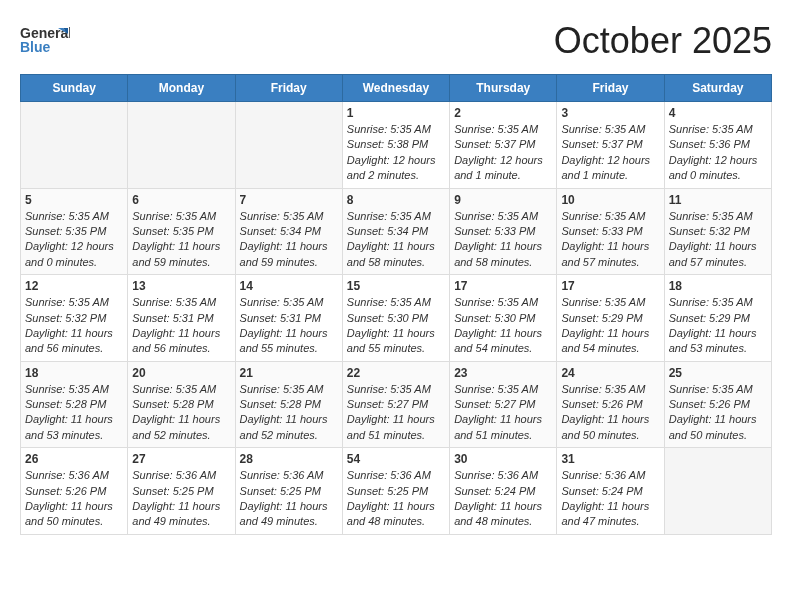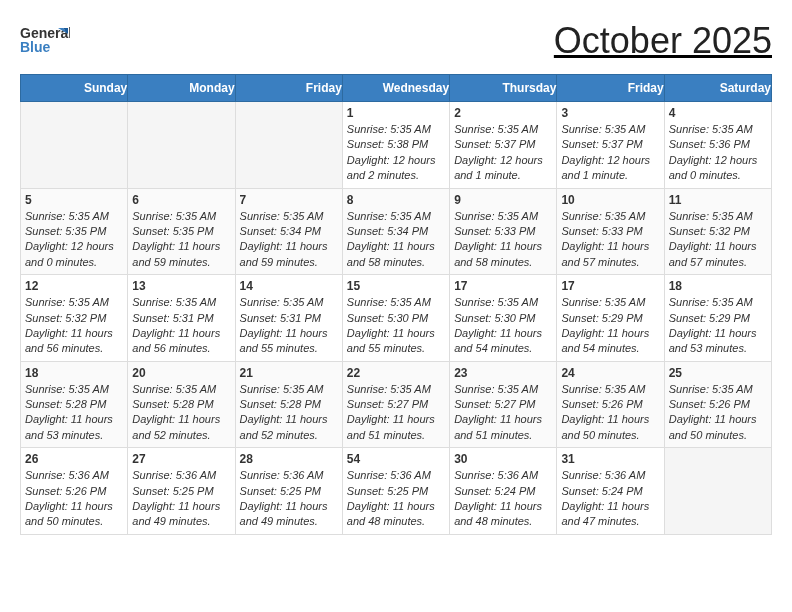--- a/index.html
+++ b/index.html
@@ -15,21 +15,20 @@
       align-items: flex-start;
       justify-content: space-between;
       margin-bottom: 10px;
     }
     .logo {
       display: flex;
       align-items: center;
     }
     .title-block {
       text-align: left;
-      text-decoration: underline;
     }
     .month-title {
       font-size: 36px;
       font-weight: normal;
       color: #222;
     }
     .location {
       font-size: 14px;
       color: #555;
     }
@@ -37,21 +36,21 @@
       width: 100%;
       border-collapse: collapse;
       border: 1px solid #ccc;
     }
     .calendar th {
       background: #3a7fc1;
       color: #fff;
       font-size: 12px;
       font-weight: bold;
       padding: 6px 0;
-      text-align: right;
+      text-align: center;
       border: 1px solid #2d6aa0;
     }
     .calendar td {
       vertical-align: top;
       font-size: 10px;
       color: #333;
       padding: 4px;
       border: 1px solid #ddd;
       width: calc(100% / 7);
       min-height: 80px;

